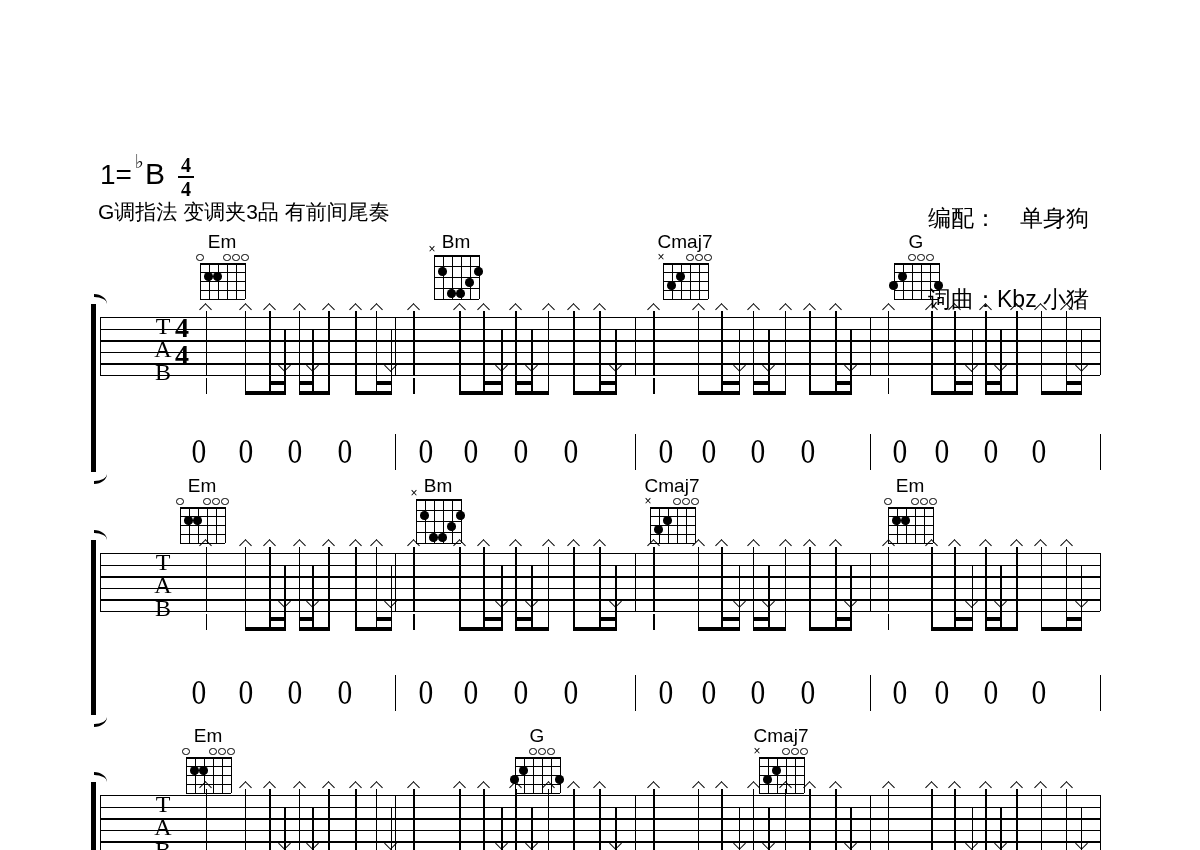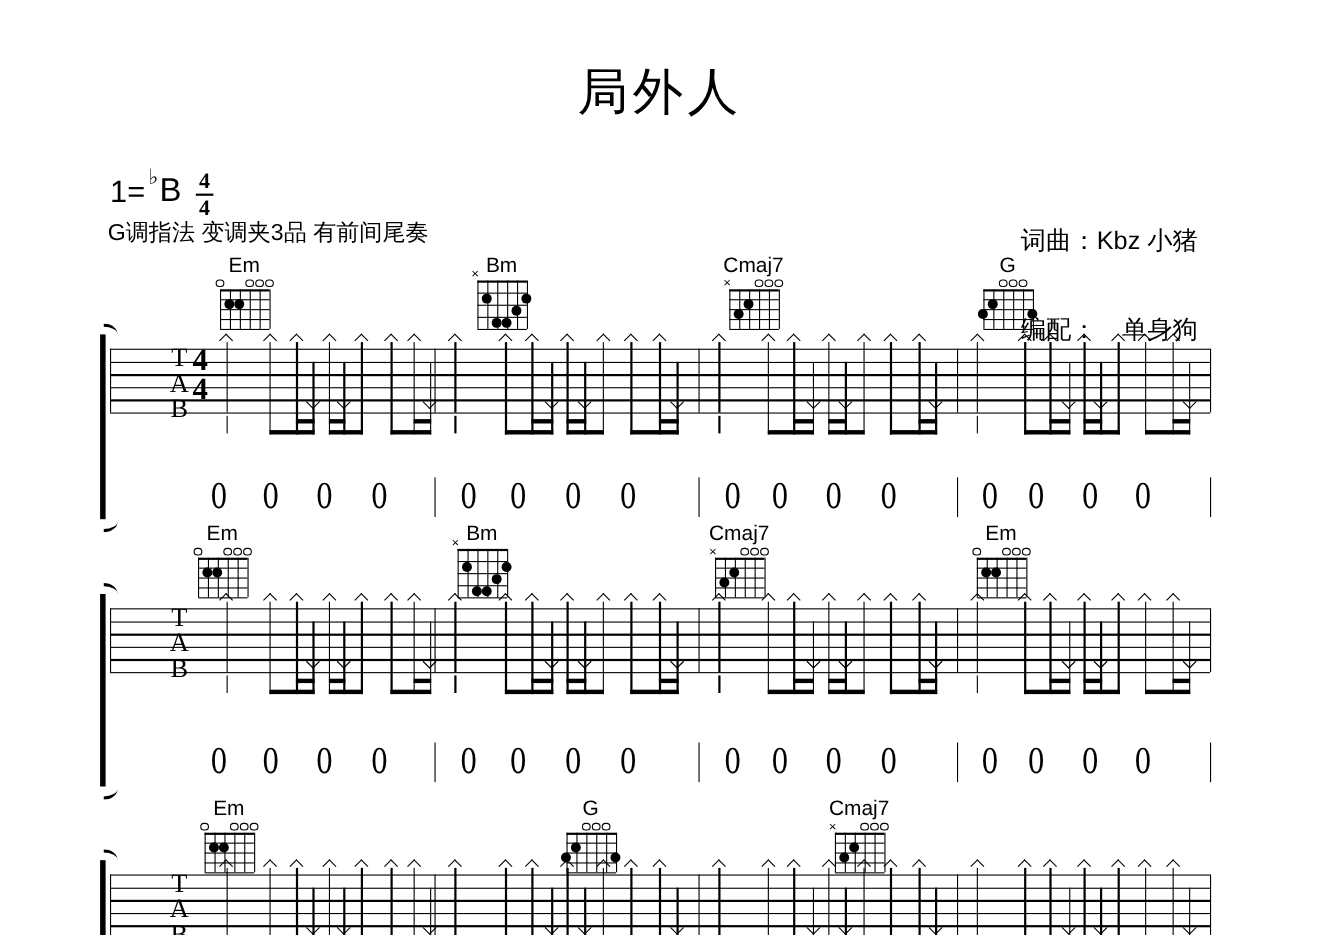--- a/index.html
+++ b/index.html
@@ -33,37 +33,36 @@
   .ring{position:absolute;width:5.5px;height:5.5px;border:1.2px solid #000;border-radius:50%;background:#fff;}
   .xmark{position:absolute;font-size:12px;line-height:1;}
   .dot{position:absolute;width:8.6px;height:8.6px;background:#000;border-radius:50%;}
   .hook-top{position:absolute;width:13px;height:11px;border-top:3.5px solid #000;border-top-right-radius:14px 11px;}
   .hook-bot{position:absolute;width:13px;height:11px;border-bottom:3.5px solid #000;border-bottom-right-radius:14px 11px;}
 </style>
 </head>
 <body>
 
 <div class="page">
-  <div class="title">局外人</div>
 
   <div class="keyline">
     <span class="k1">1=</span>
     <span class="kflat">♭</span>
     <span class="knote">B</span>
     <span class="kfrac">
       <span class="ft">4</span>
       <span class="fb">4</span>
     </span>
   </div>
 
   <div class="tuning">G调指法 变调夹3品 有前间尾奏</div>
 
   <div class="credits">
+    <div>编配：　单身狗</div>
     <div>词曲：Kbz 小猪</div>
-    <div>编配：　单身狗</div>
   </div>
 
   <div id="score">
       <div class="bar" style="left: 91px; top: 304px; width: 5px; height: 168px;"></div>
       <div class="hook-top" style="left: 94px; top: 294px;"></div>
       <div class="hook-bot" style="left: 94px; top: 470px;"></div>
       <div class="hline" style="left: 100px; top: 317px; width: 1000px;"></div>
       <div class="hline" style="left: 100px; top: 328.62px; width: 1000px;"></div>
       <div class="hline" style="left: 100px; top: 340.24px; width: 1000px;"></div>
       <div class="hline" style="left: 100px; top: 351.86px; width: 1000px;"></div>

